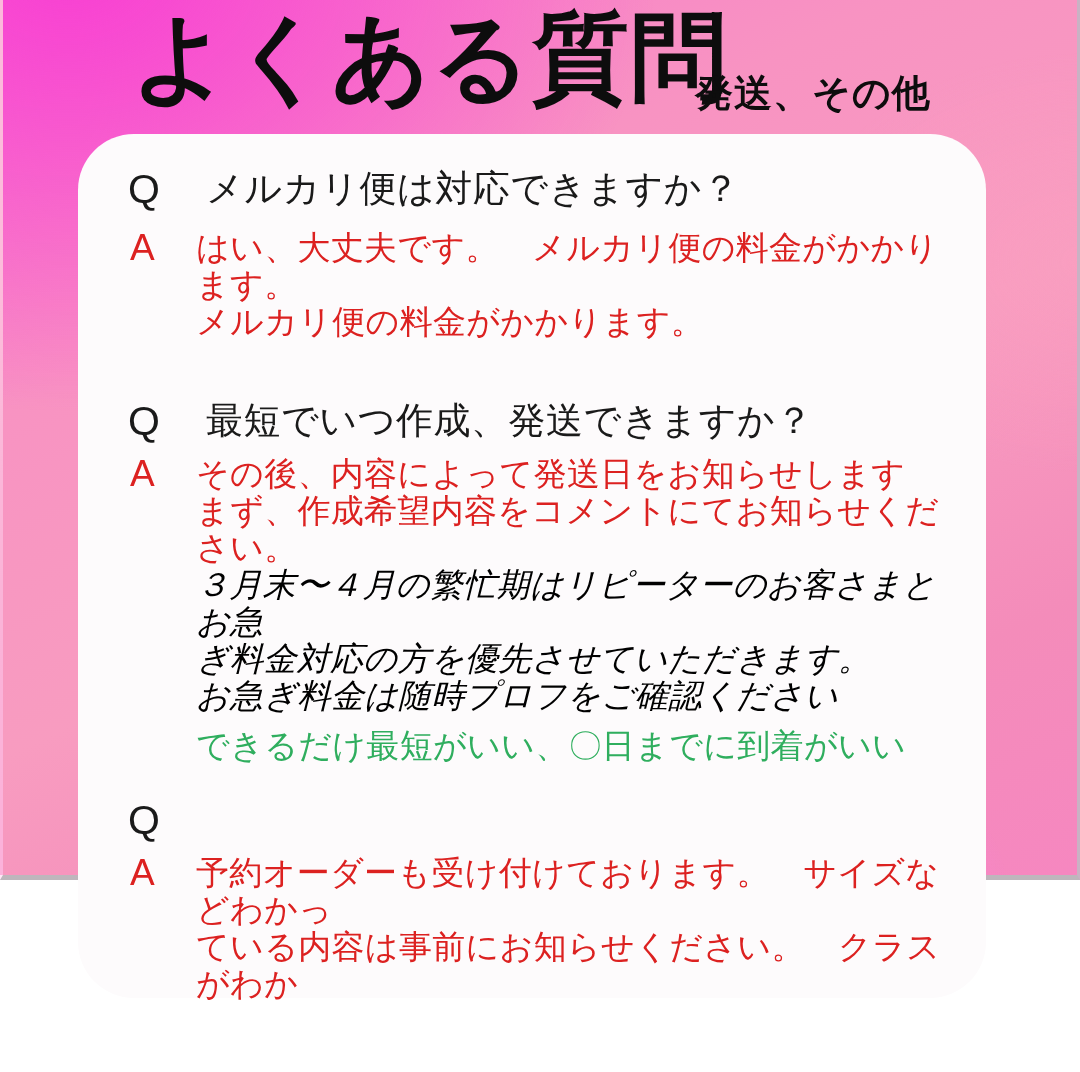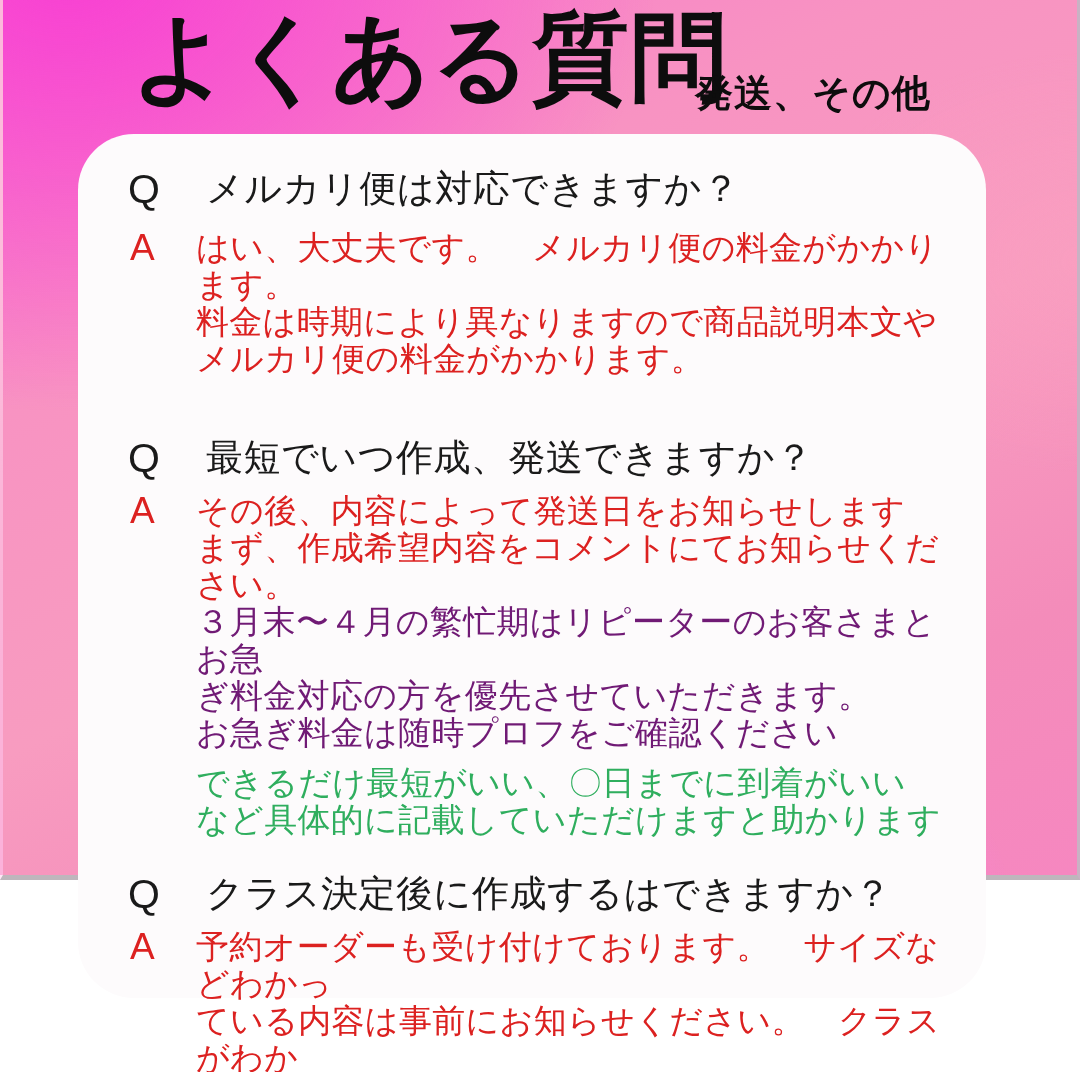--- a/index.html
+++ b/index.html
@@ -86,21 +86,21 @@
     line-height: 38px;
     color: #dc2120;
   }
   .alines { flex: 1; padding-right: 20px; }
   .aline {
     font-size: 33px;
     line-height: 37px;
     letter-spacing: 0.3px;
   }
   .red   .aline, .aline.red   { color: #dc2120; }
-  .aline.blue  { color: #701a75; }
+  .aline.blue  { color: #000000; font-style: italic; }
   .aline.green { color: #2fae5e; }
 
   
   .block-1 .arow { margin-top: 15px; }
   .qrow-2 { margin-top: 56px; }
   .block-2 .arow { margin-top: 9px; }
   .seg-green { margin-top: 13px; }
   .qrow-3 { margin-top: 31px; }
   .block-3 .arow { margin-top: 9px; }
 </style>
@@ -118,21 +118,20 @@
 
     <div class="block block-1">
       <div class="qrow qrow-1">
         <span class="qletter">Q</span>
         <span class="qtext">メルカリ便は対応できますか？</span>
       </div>
       <div class="arow red">
         <span class="aletter">A</span>
         <div class="alines">
           <div class="aline red">はい、大丈夫です。　メルカリ便の料金がかかります。</div>
-          <div class="aline red">料金は時期により異なりますので商品説明本文や</div>
           <div class="aline red">メルカリ便の料金がかかります。</div>
         </div>
       </div>
     </div>
 
     <div class="block block-2">
       <div class="qrow qrow-2">
         <span class="qletter">Q</span>
         <span class="qtext">最短でいつ作成、発送できますか？</span>
       </div>
@@ -143,30 +142,28 @@
             <div class="aline red">その後、内容によって発送日をお知らせします</div>
             <div class="aline red">まず、作成希望内容をコメントにてお知らせください。</div>
           </div>
           <div class="seg-blue">
             <div class="aline blue">３月末〜４月の繁忙期はリピーターのお客さまとお急</div>
             <div class="aline blue">ぎ料金対応の方を優先させていただきます。</div>
             <div class="aline blue">お急ぎ料金は随時プロフをご確認ください</div>
           </div>
           <div class="seg-green">
             <div class="aline green">できるだけ最短がいい、〇日までに到着がいい</div>
-            <div class="aline green">など具体的に記載していただけますと助かります</div>
           </div>
         </div>
       </div>
     </div>
 
     <div class="block block-3">
       <div class="qrow qrow-3">
         <span class="qletter">Q</span>
-        <span class="qtext">クラス決定後に作成するはできますか？</span>
       </div>
       <div class="arow red">
         <span class="aletter">A</span>
         <div class="alines">
           <div class="aline red">予約オーダーも受け付けております。　サイズなどわかっ</div>
           <div class="aline red">ている内容は事前にお知らせください。　クラスがわか</div>
 
         </div>
       </div>
     </div>

